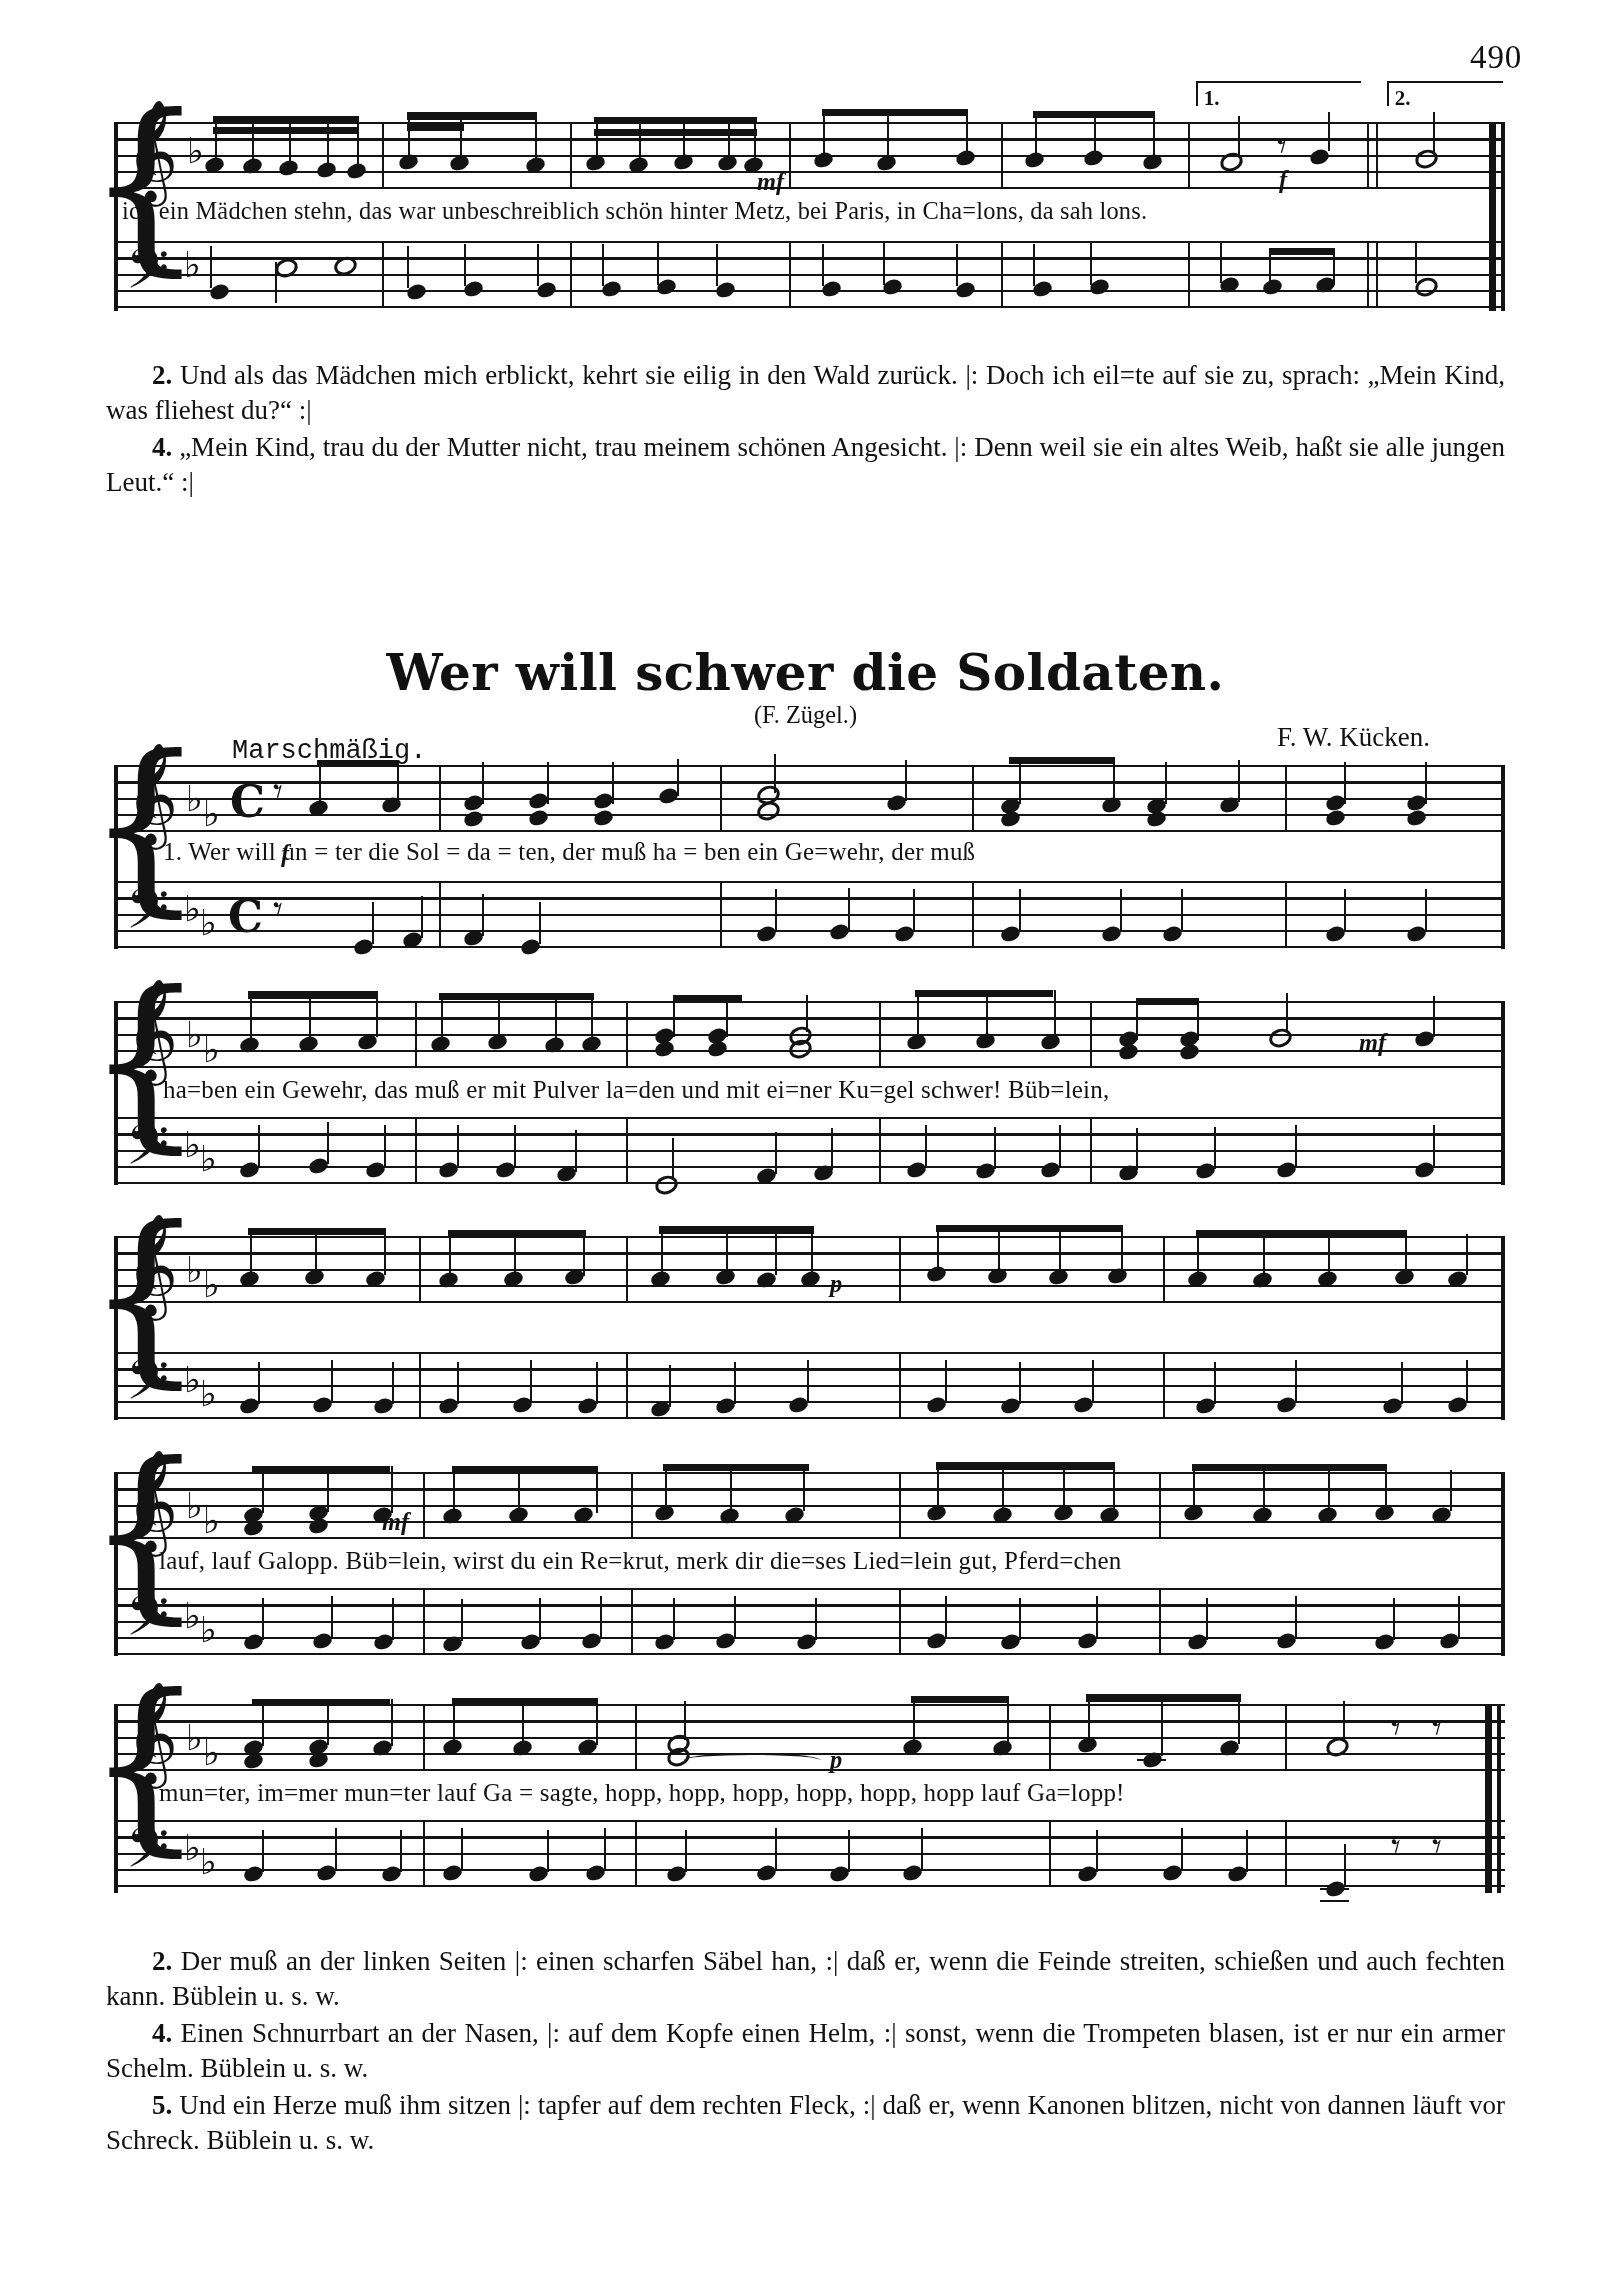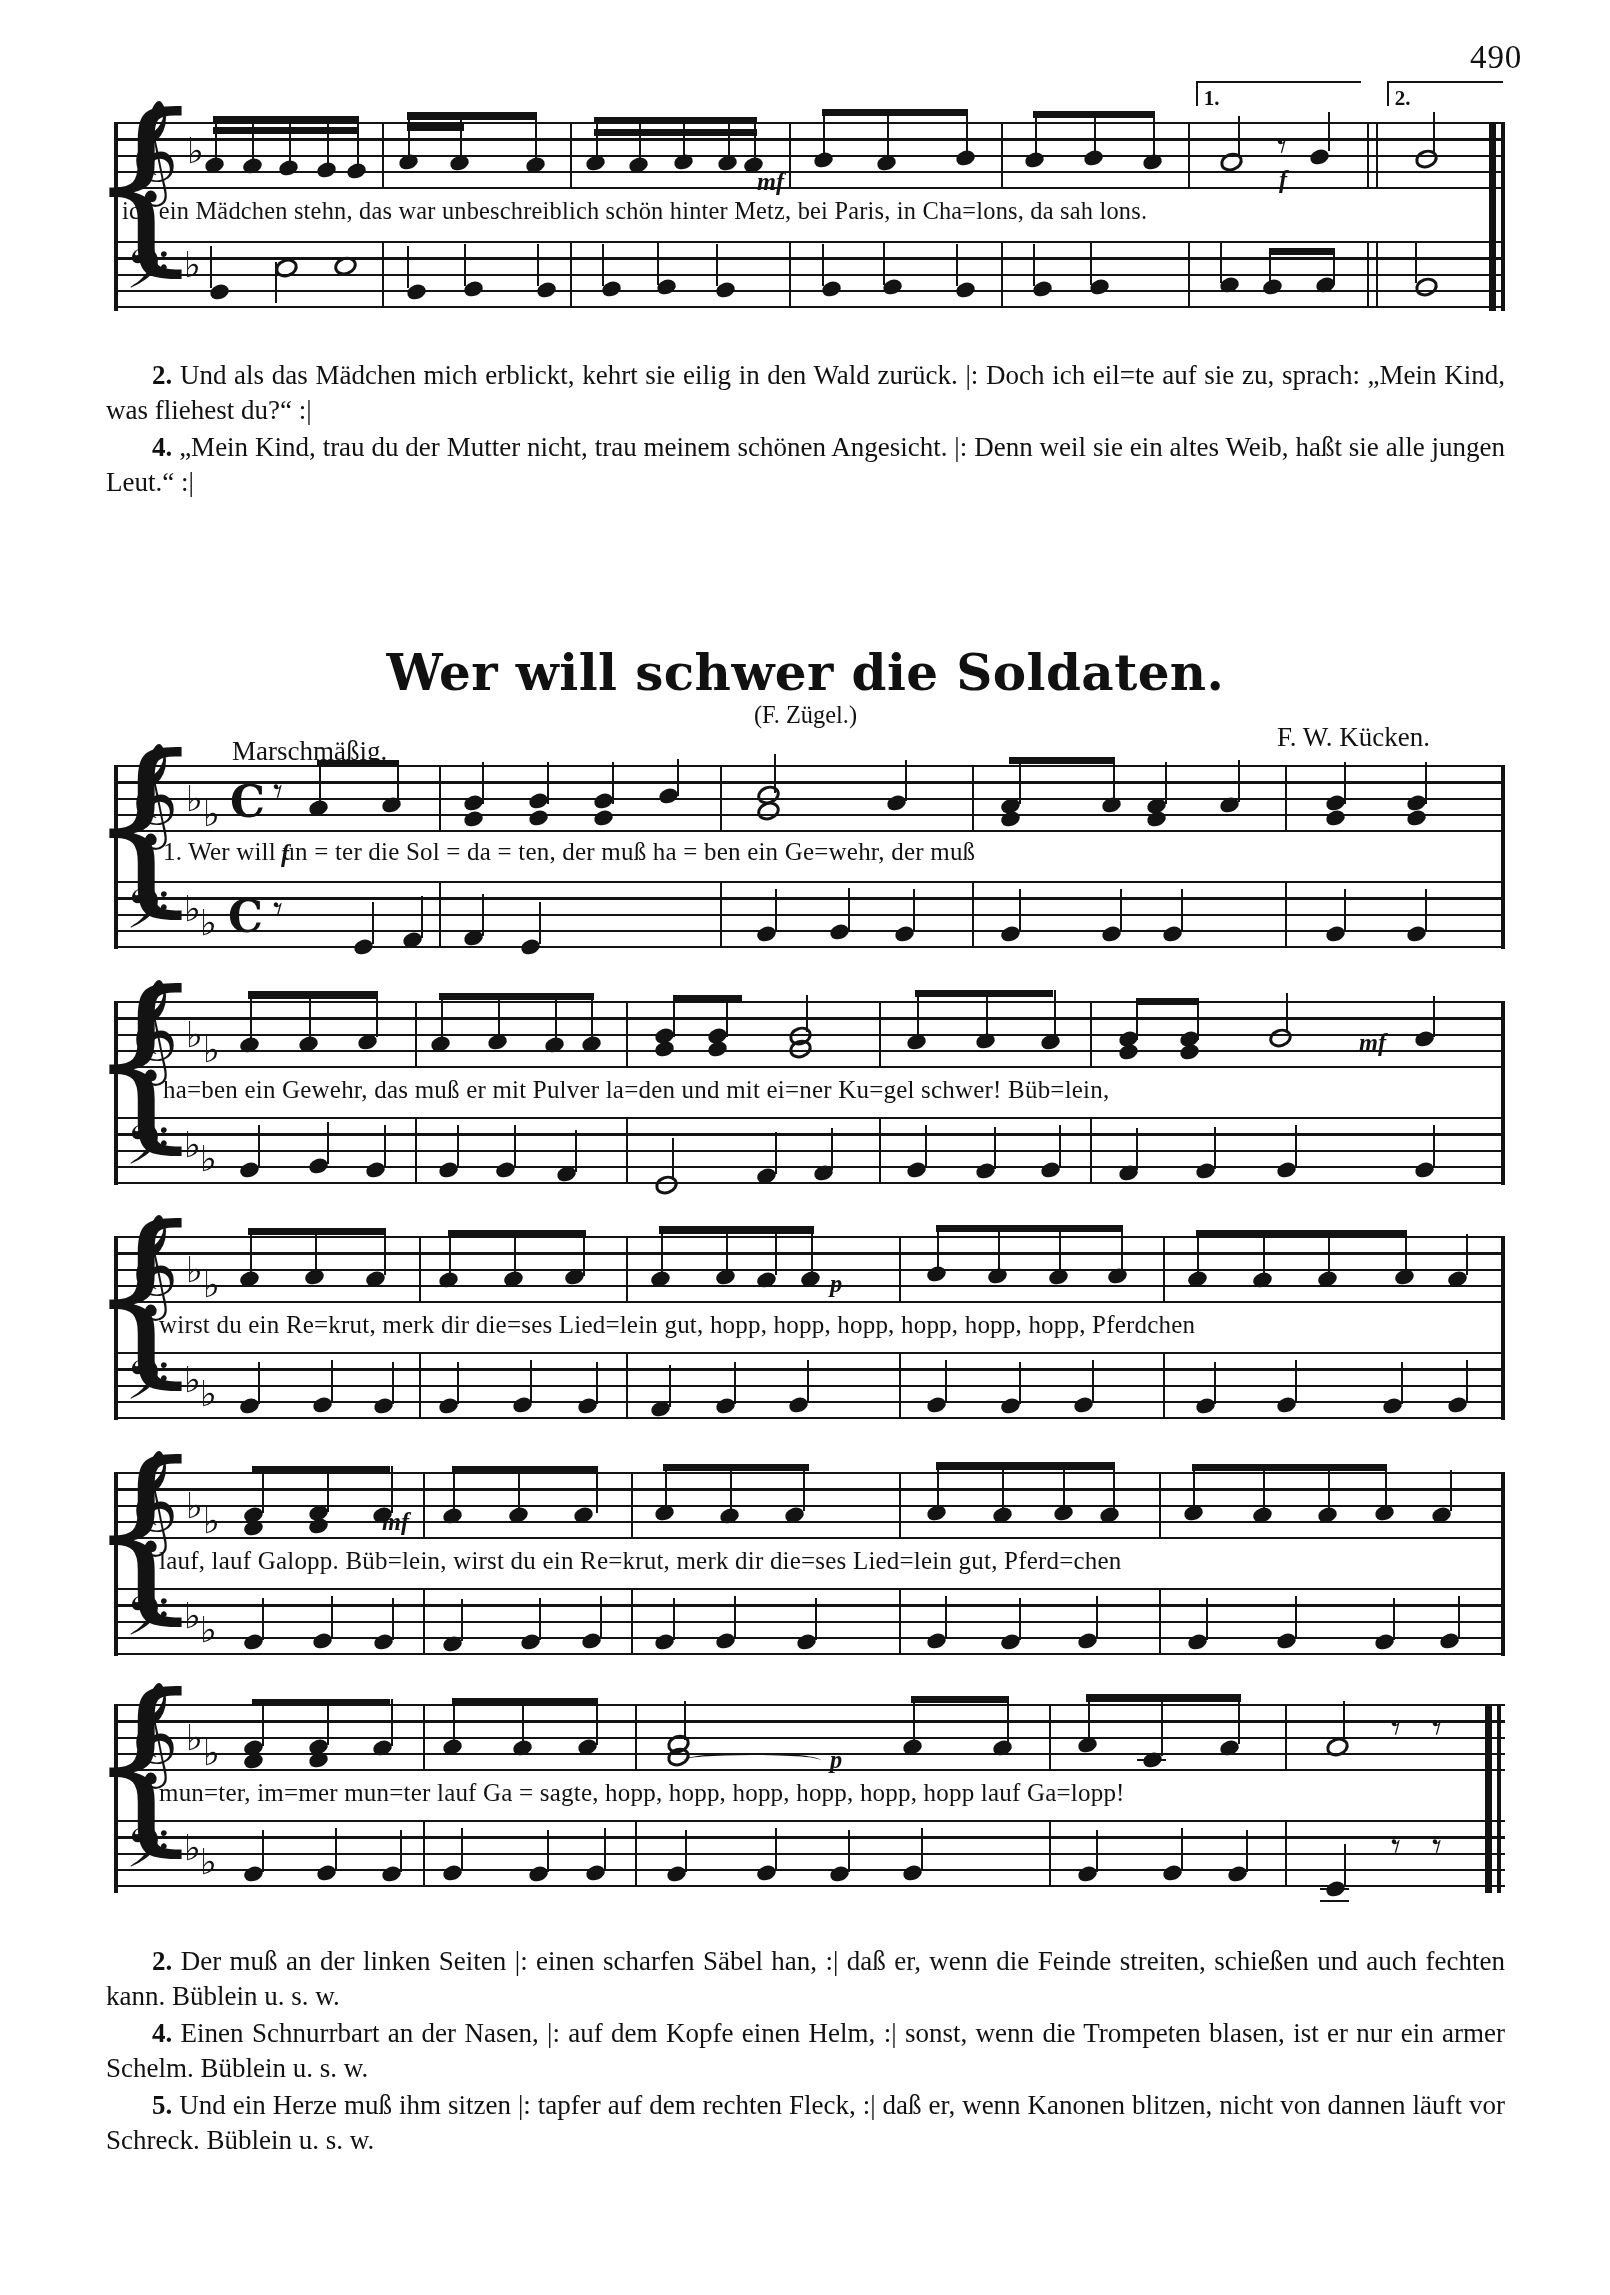--- a/index.html
+++ b/index.html
@@ -168,21 +168,21 @@
   .lyric {
     position: absolute;
     font-family: "Liberation Serif", serif;
     font-size: 25px;
     white-space: nowrap;
     letter-spacing: 0.2px;
     color: #121212;
   }
   .tempo {
     position: absolute;
-    font-family: Liberation Serif, serif;
+    font-family: Liberation Mono, monospace;
     font-size: 27px;
     color: #121212;
   }
   .composer {
     position: absolute;
     font-family: "Liberation Serif", serif;
     font-size: 27px;
     color: #121212;
   }
 
@@ -717,21 +717,20 @@
       <div class="note" style="left:1204px; top:36px;"></div>
       <div class="note" style="left:1281px; top:34px;"></div>
       <div class="stem" style="left:1083px; top:-6.5px; height:47px;"></div>
       <div class="stem" style="left:1149px; top:-6.5px; height:49px;"></div>
       <div class="stem" style="left:1214px; top:-6.5px; height:47px;"></div>
       <div class="stem" style="left:1291px; top:-6.5px; height:46px;"></div>
       <div class="note" style="left:1334px; top:36px;"></div>
       <div class="stem" style="left:1352px; top:-1.6px; height:41px;"></div>
     </div>
 
-    <div class="lyric" style="left:45px; top:75px;">wirst  du ein Re=krut, merk dir   die=ses Lied=lein gut, hopp, hopp,   hopp, hopp, hopp, hopp, Pferdchen</div>
 
     <div class="staff" style="position:absolute; top:116px; left:0;">
       <div class="line"></div>
         <div class="line"></div>
         <div class="line"></div>
         <div class="line"></div>
         <div class="line"></div>
       <div class="clef bass" style="left:11.4px;">𝄢</div>
       <div class="keysig" style="left:70px; top:6.5px;">♭</div>
       <div class="keysig" style="left:86px; top:21px;">♭</div>

